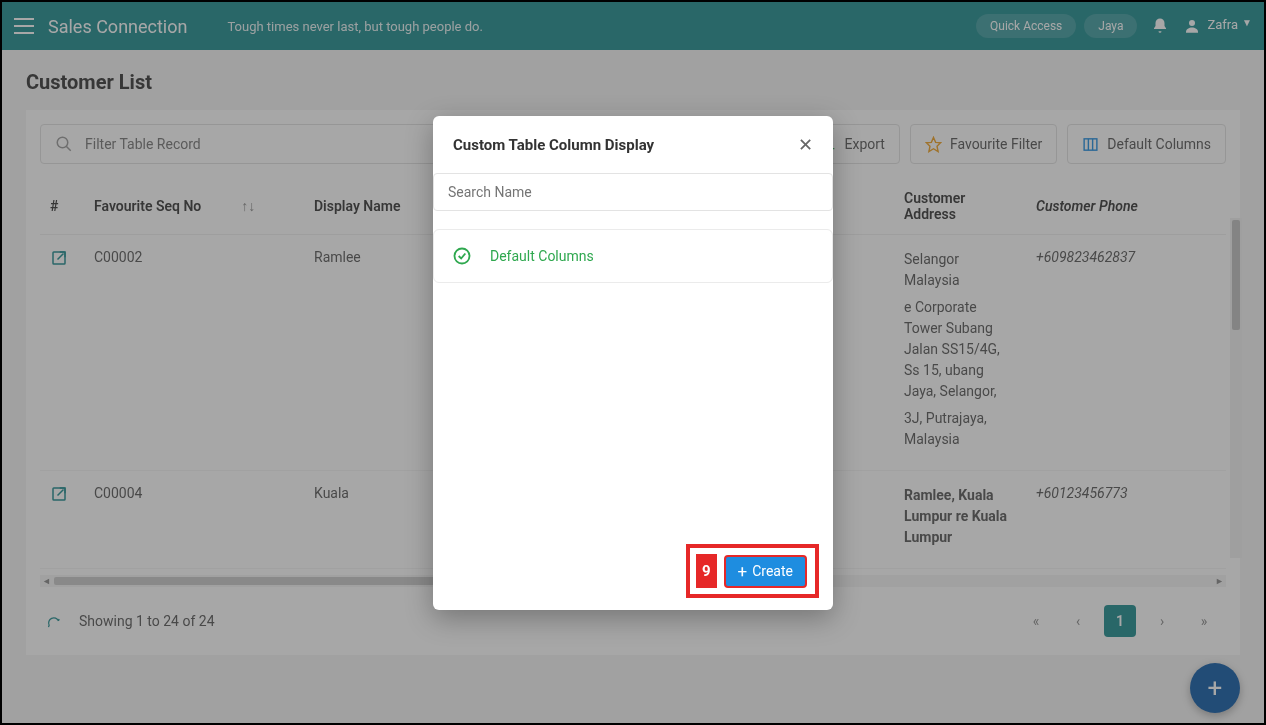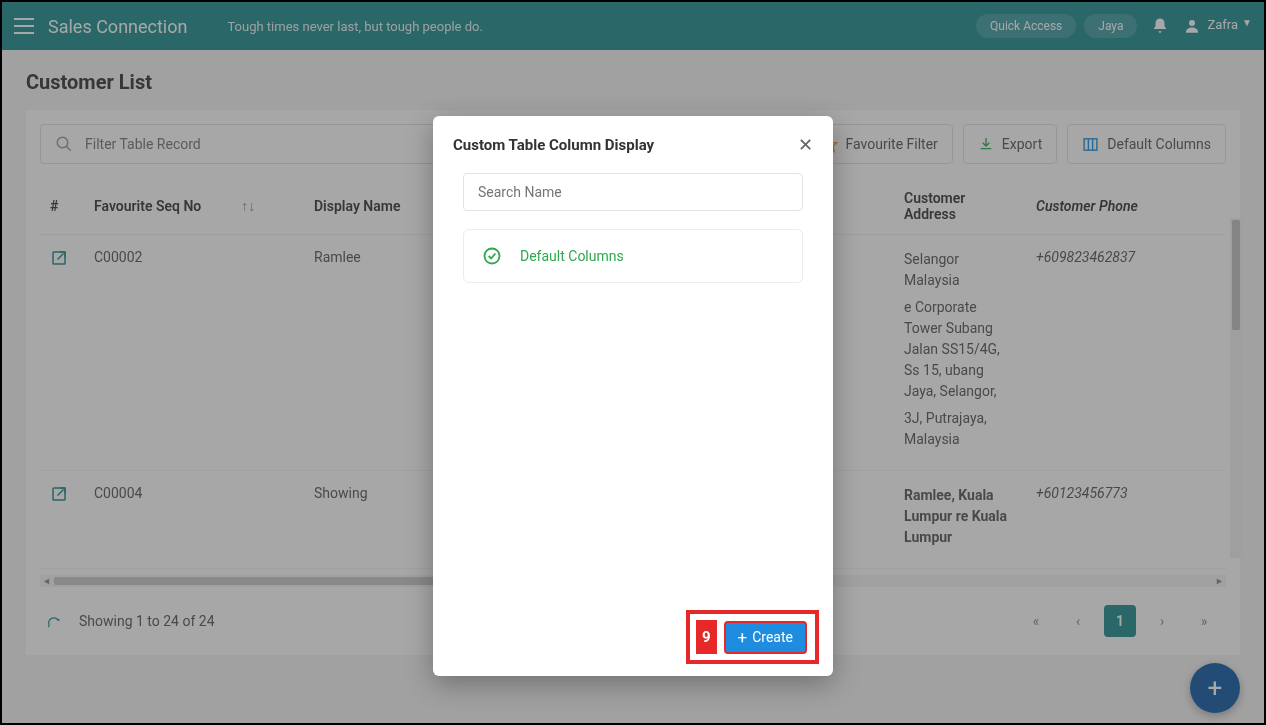--- a/index.html
+++ b/index.html
@@ -53,25 +53,25 @@
     .footer-spacer { flex: 1; }
     .pagenav { display: flex; gap: 10px; align-items: center; }
     .pagebtn { width: 32px; height: 32px; display: flex; align-items: center; justify-content: center; font-size: 14px; color: #888; cursor: pointer; }
     .pagebtn.active { background: #1b8a8d; color: #fff; border-radius: 4px; font-weight: 600; }
     
     
     .fab { position: absolute; right: 24px; bottom: 10px; width: 50px; height: 50px; border-radius: 50%; background: #0d5aa7; color: #fff; display: flex; align-items: center; justify-content: center; font-size: 26px; cursor: pointer; box-shadow: 0 3px 8px rgba(0,0,0,0.3); }
     
     
     .overlay { position: absolute; inset: 0; background: rgba(60,60,60,0.45); display: flex; align-items: flex-start; justify-content: center; padding-top: 114px; }
-    .modal { width: 400px; background: #fff; border-radius: 6px; box-shadow: 0 8px 28px rgba(0,0,0,0.3); display: flex; flex-direction: column; height: 560px; }
+    .modal { width: 400px; background: #fff; border-radius: 6px; box-shadow: 0 8px 28px rgba(0,0,0,0.3); display: flex; flex-direction: column; height: 494px; }
     .modal-head { display: flex; align-items: center; padding: 18px 20px; }
     .modal-title { font-size: 15px; font-weight: 700; color: #333; flex: 1; }
     .modal-close { cursor: pointer; color: #666; font-size: 18px; }
-    .modal-body { padding: 0 30px; flex: 1; }
+    .modal-body { padding: 0 0; flex: 1; }
     .modal-search { width: 100%; border: 1px solid #e3e3e3; border-radius: 4px; height: 38px; padding: 0 14px; font-size: 14px; outline: none; margin-bottom: 18px; }
     .column-item { border: 1px solid #ebebeb; border-radius: 6px; padding: 16px 18px; display: flex; align-items: center; gap: 18px; cursor: pointer; }
     .col-item-icon { color: #2fa84f; }
     .col-item-label { color: #2fa84f; font-size: 14px; }
     .modal-footer { display: flex; justify-content: flex-end; padding: 12px 14px; }
     
     .highlight-box { border: 4px solid #e62828; padding: 6px 8px 6px 6px; display: inline-flex; align-items: center; }
     .highlight-num { background: #e62828; color: #fff; font-weight: 700; font-size: 15px; padding: 1px 6px; margin-right: 7px; height: 34px; display: flex; align-items: center; }
     .create-btn { background: #1e8de0; border: 2px solid #e62828; color: #fff; font-size: 14px; padding: 6px 12px; border-radius: 4px; display: inline-flex; align-items: center; gap: 5px; cursor: pointer; }
     .create-plus { font-size: 17px; line-height: 1; }
@@ -117,33 +117,33 @@
       <span>
         <svg width="18" height="18" viewBox="0 0 24 24" fill="none" stroke="#999" stroke-width="2">
             <circle cx="10" cy="10" r="7"></circle>
             <line x1="21" y1="21" x2="15" y2="15"></line>
           </svg>
       </span>
       <input type="text" placeholder="Filter Table Record" style="">
     </div>
     <div class="tool-btn">
       <span>
+        <svg width="16" height="16" viewBox="0 0 24 24" fill="none" stroke="#2fa84f" stroke-width="2">
+            <path d="M12 3v12m-5-5l5 5 5-5M4 19h16"></path>
+          </svg>
+      </span>
+      <span>Export</span>
+    </div>
+    <div class="tool-btn">
+      <span>
         <svg width="17" height="17" viewBox="0 0 24 24" fill="none" stroke="#f0a020" stroke-width="2">
             <polygon points="12 2 15 9 22 9.5 17 14.5 18.5 22 12 18 5.5 22 7 14.5 2 9.5 9 9"></polygon>
           </svg>
       </span>
       <span>Favourite Filter</span>
-    </div>
-    <div class="tool-btn">
-      <span>
-        <svg width="16" height="16" viewBox="0 0 24 24" fill="none" stroke="#2fa84f" stroke-width="2">
-            <path d="M12 3v12m-5-5l5 5 5-5M4 19h16"></path>
-          </svg>
-      </span>
-      <span>Export</span>
     </div>
     <div class="tool-btn">
       <span>
         <svg width="17" height="17" viewBox="0 0 24 24" fill="none" stroke="#1e8de0" stroke-width="2">
             <rect x="3" y="4" width="18" height="16"></rect>
             <line x1="9" y1="4" x2="9" y2="20"></line>
             <line x1="15" y1="4" x2="15" y2="20"></line>
           </svg>
       </span>
       <span>Default Columns</span>
@@ -175,21 +175,21 @@
               <div>3J, Putrajaya, Malaysia</div>
             </td>
             <td class="col-phone">+609823462837</td>
           </tr>
           <tr>
             <td class="col-hash"><span class="open-icon"><svg width="18" height="18" viewBox="0 0 24 24" fill="none" stroke="#1b8a8d" stroke-width="2">
                   <rect x="4" y="4" width="16" height="16" rx="1"></rect>
                   <path d="M10 14l8-8M13 4h7v7"></path>
                 </svg></span></td>
             <td class="col-seq">C00004</td>
-            <td class="col-name">Showing</td>
+            <td class="col-name">Kuala</td>
             <td class="addr-cell" style="padding-left:400px;font-weight:bold;">
               <div>Ramlee, Kuala Lumpur re Kuala Lumpur</div>
             </td>
             <td class="col-phone">+60123456773</td>
           </tr>
         </tbody>
     </table>
     <div class="vscroll">
         <div class="vscroll-thumb"></div>
       </div>

